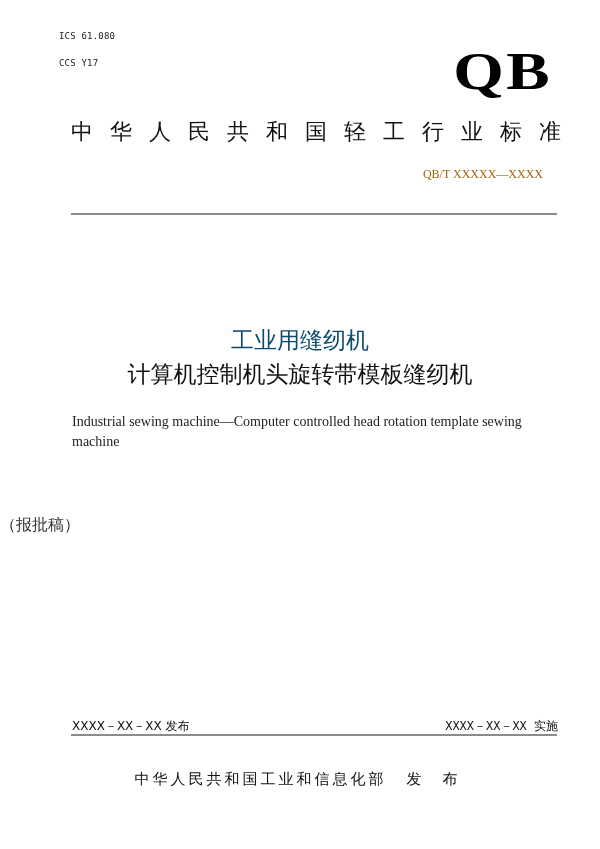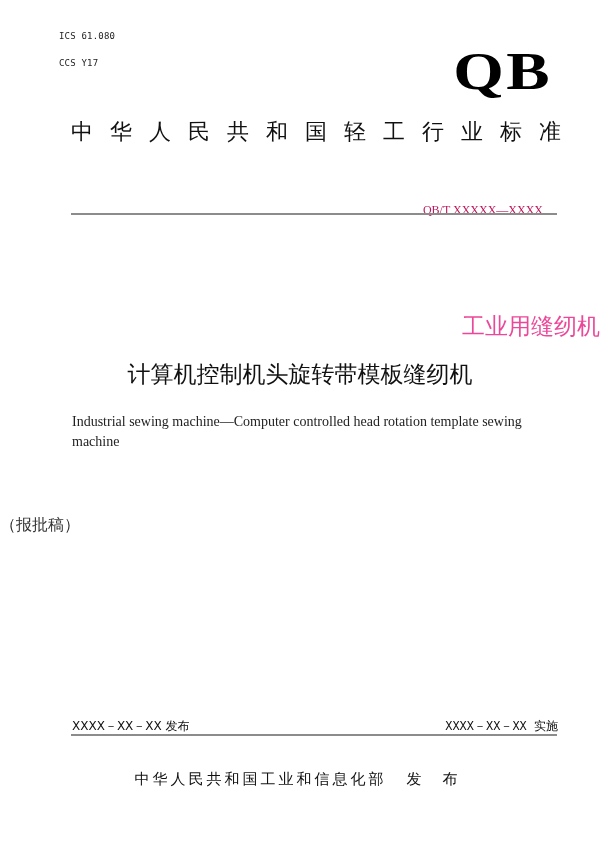--- a/index.html
+++ b/index.html
@@ -46,37 +46,36 @@
       color: #111;
       display: flex;
       justify-content: space-between;
     }
     #industry-title span { display: inline-block; }
     #std-number {
       right: 57px;
       top: 167px;
       font-family: "Liberation Serif", serif;
       font-size: 12px;
-      color: #be185d;
-      margin-top: 36px;
+      color: #a16207;
     }
     .rule {
       left: 71px;
       width: 486px;
       height: 2px;
       background: #8c8c8c;
     }
     #top-rule { top: 213px; }
     #title-cn-1 {
       left: 0; width: 600px;
-      top: 311px;
-      text-align: right;
+      top: 325px;
+      text-align: center;
       font-size: 23px;
       line-height: 30px;
-      color: #ec4899;
+      color: #0c4a6e;
     }
     #title-cn-2 {
       left: 0; width: 600px;
       top: 359px;
       text-align: center;
       font-size: 23px;
       line-height: 30px;
       color: #111;
     }
     #title-en {

